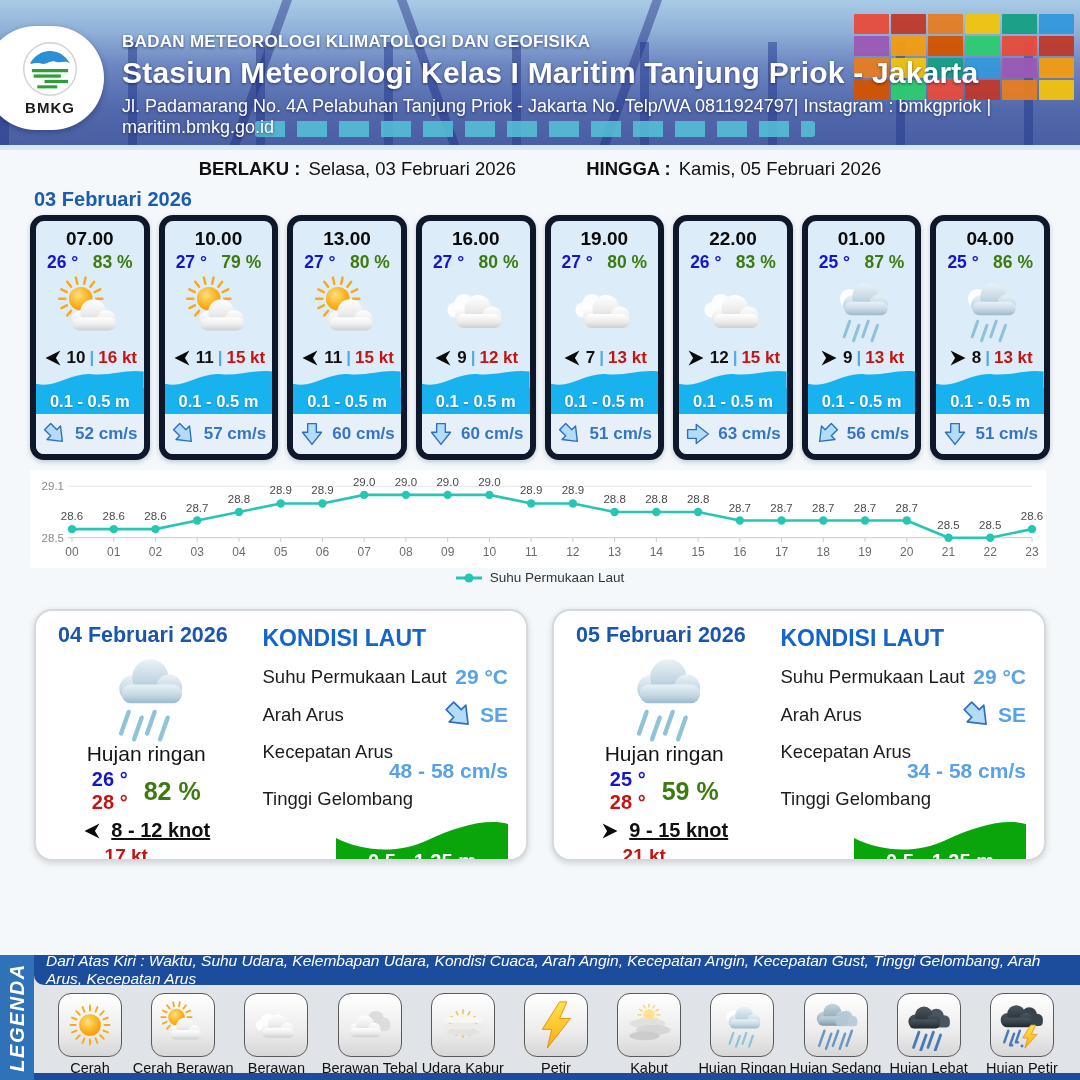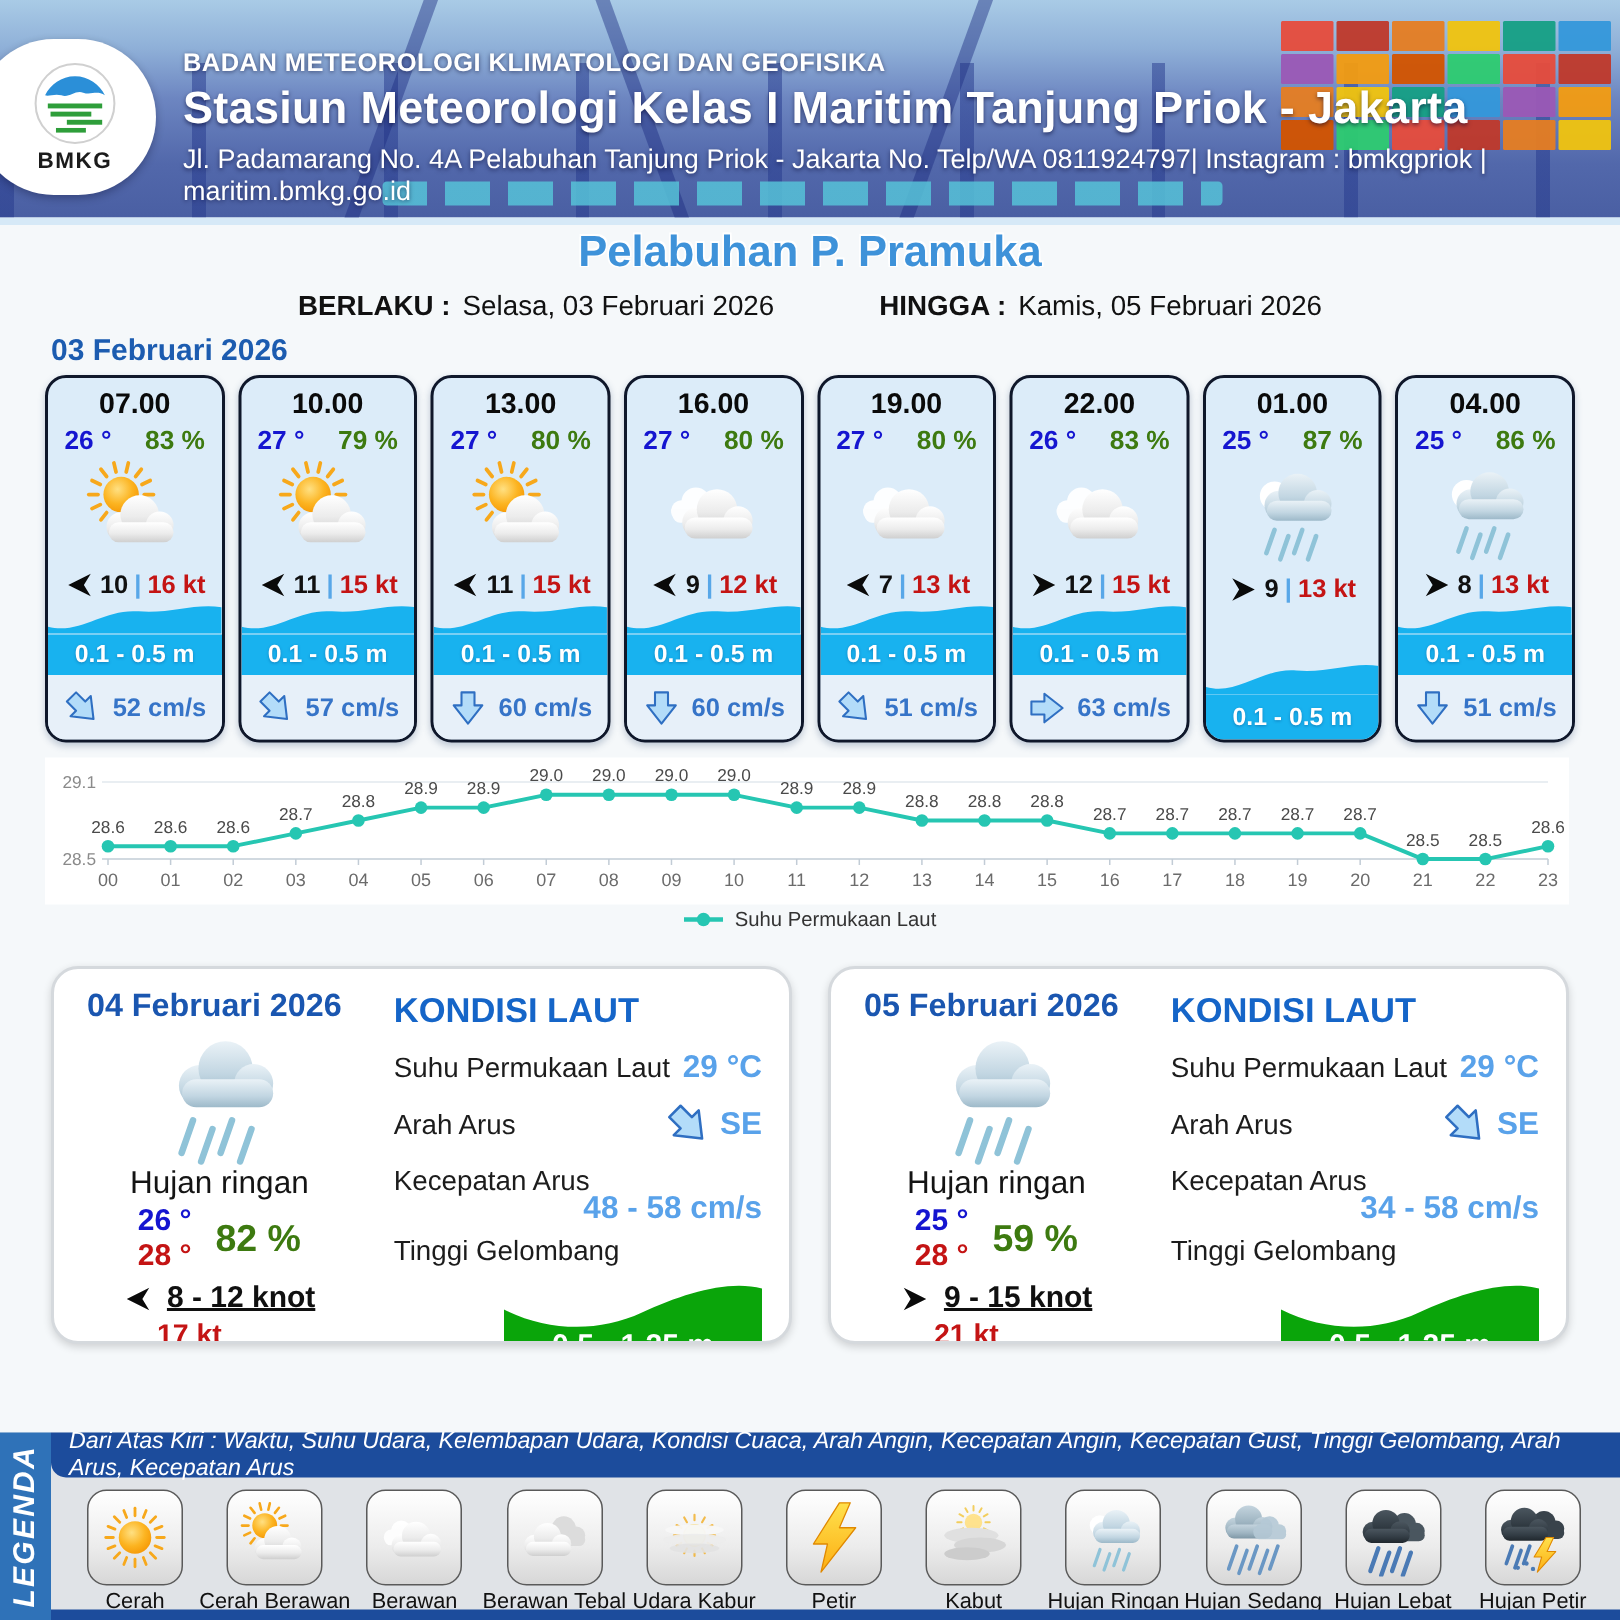--- a/index.html
+++ b/index.html
@@ -34,21 +34,21 @@
       text-shadow:-2px -2px 0 #fff,2px -2px 0 #fff,-2px 2px 0 #fff,2px 2px 0 #fff,0 4px 5px rgba(30,60,110,.30); }
   .title-sub { text-align:center; font-size:29px; font-weight:bold; color:#3e92d9; margin-top:2px;
       text-shadow:-1px -1px 0 #fff,1px -1px 0 #fff,-1px 1px 0 #fff,1px 1px 0 #fff; }
   .validity { display:flex; justify-content:center; gap:70px; margin-top:8px; font-size:18.5px; color:#111; }
   .validity .grp { display:flex; gap:8px; align-items:baseline; }
   .validity .lbl { font-weight:bold; }
   .date-heading { margin:8px 0 4px 34px; font-size:20px; font-weight:bold; color:#1c5cb0; }
 
   
   .cards-row { display:flex; gap:9px; padding:0 30px; }
-  .fcard { flex:1 1 0; height:245px; background:#dcecf9; border:2px solid #0f172a; border-radius:14px;
+  .fcard { flex:1 1 0; height:245px; background:#dcecf9; border:6px solid #0f172a; border-radius:14px;
            box-shadow:0 2px 5px rgba(50,80,120,.28); display:flex; flex-direction:column; overflow:hidden; }
   .fcard .time { text-align:center; font-size:19px; font-weight:bold; color:#0a0a0a; margin-top:7px; }
   .fcard .temp-row { display:flex; justify-content:space-between; padding:0 11px; margin-top:2px; }
   .fcard .temp { color:#1515d0; font-weight:bold; font-size:17.5px; }
   .fcard .hum  { color:#3d7a10; font-weight:bold; font-size:17.5px; }
   .fcard .icon-box { height:76px; display:flex; align-items:center; justify-content:center; }
   .fcard .wind-row { display:flex; align-items:center; justify-content:center; gap:4px; height:26px; }
   .fcard .wind-speed { font-size:17px; font-weight:bold; color:#101010; }
   .fcard .wind-div { font-size:17px; font-weight:bold; color:#58a7e8; }
   .fcard .gust { font-size:17px; font-weight:bold; color:#c41414; }
@@ -195,21 +195,20 @@
       <span class="logo-text">BMKG</span>
     </div>
 
     <div class="hdr-text">
       <div class="hdr-agency">BADAN METEOROLOGI KLIMATOLOGI DAN GEOFISIKA</div>
       <div class="hdr-station">Stasiun Meteorologi Kelas I Maritim Tanjung Priok - Jakarta</div>
       <div class="hdr-address">Jl. Padamarang No. 4A Pelabuhan Tanjung Priok - Jakarta No. Telp/WA 0811924797| Instagram : bmkgpriok | maritim.bmkg.go.id</div>
     </div>
   </div>
 
-  <div class="title-sub">Pelabuhan P. Pramuka</div>
   <div class="validity">
     <div class="grp">
       <span class="lbl">BERLAKU :</span>
       <span>Selasa, 03 Februari 2026</span>
     </div>
     <div class="grp">
       <span class="lbl">HINGGA :</span>
       <span>Kamis, 05 Februari 2026</span>
     </div>
   </div>
@@ -573,20 +572,30 @@
           </span>
       <span class="wind-speed">9</span>
       <span class="wind-div">|</span>
       <span class="gust">13 kt</span>
     </div>
     <svg class="wave-curve" viewBox="0 0 119 22" preserveAspectRatio="none">
       <path d="M0,17 C22,23 38,4 62,6 C84,8 100,0 119,3 L119,22 L0,22 Z" fill="#18b2ef"></path>
     </svg>
     <div class="wave-band">
       <span class="wave-val">0.1 - 0.5 m</span>
+    </div>
+    <div class="current-strip">
+      <span>
+            <svg width="26" height="26" viewBox="0 0 30 30">
+              <g transform="rotate(45 15 15)">
+    <path d="M10,3 h10 v10 h6 L15,27 L4,13 h6 z" fill="#b3dcf9" stroke="#2f6fc2" stroke-width="1.6" stroke-linejoin="round"></path>
+              </g>
+            </svg>
+          </span>
+      <span class="current-val">56 cm/s</span>
     </div>
   </div>
 
   <div class="fcard">
     <div class="time">04.00</div>
     <div class="temp-row">
       <span class="temp">25 °</span>
       <span class="hum">86 %</span>
     </div>
     <div class="icon-box">

